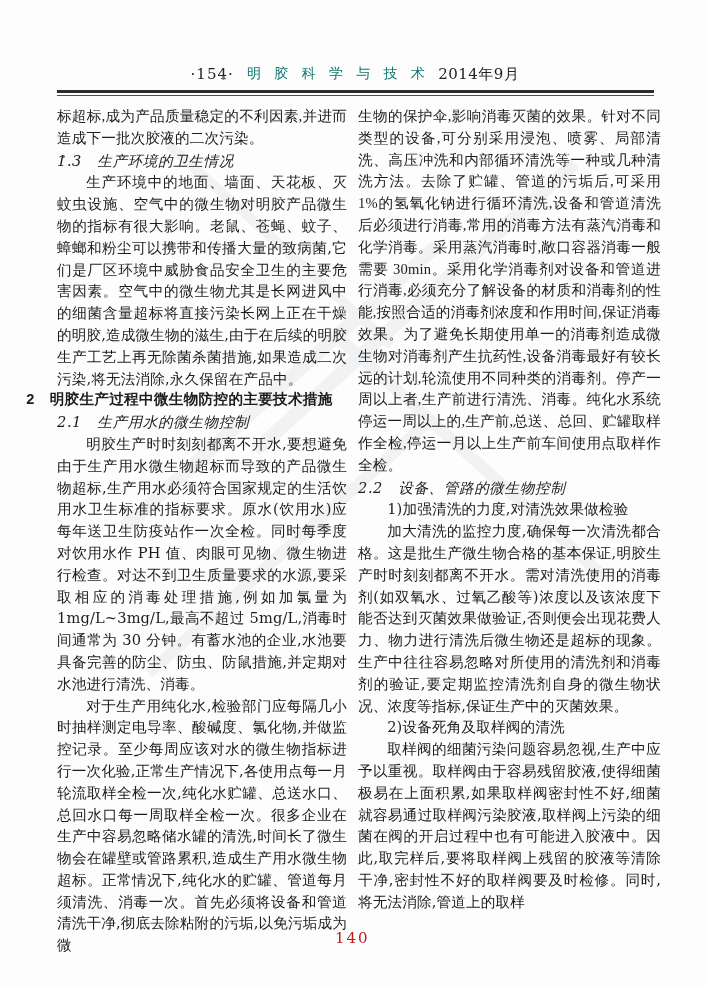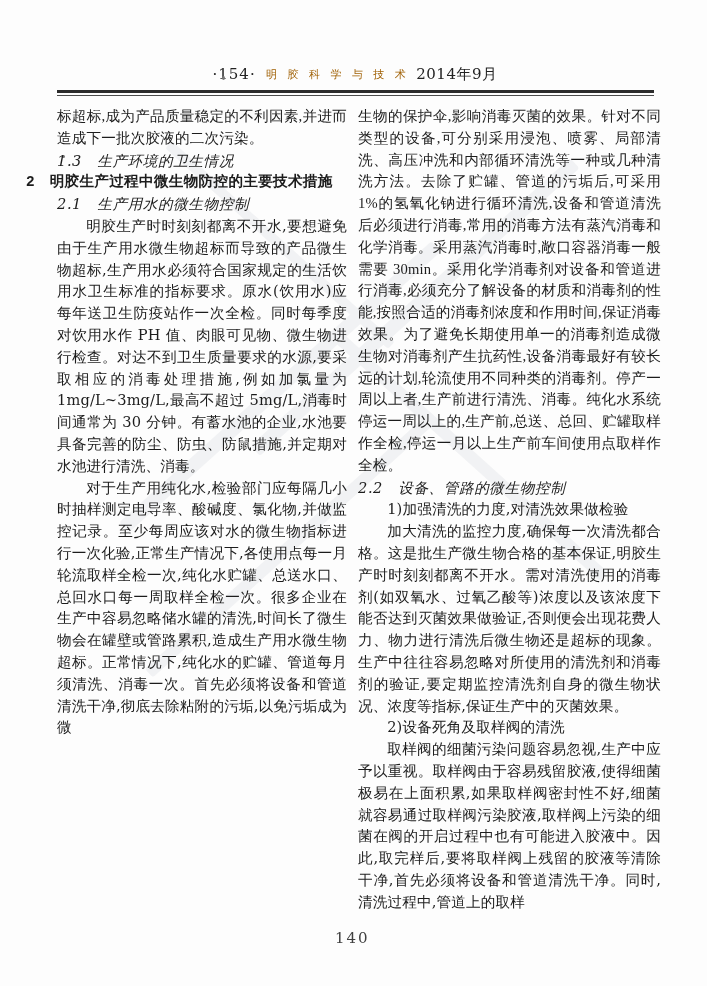--- a/index.html
+++ b/index.html
@@ -12,21 +12,21 @@
   .page{position:absolute;inset:0;}
   
   .header{
     position:absolute;left:57px;top:62px;width:596px;height:24px;
     display:flex;align-items:center;justify-content:center;
     font-size:15px;color:#222;
   }
   .header .page-label{letter-spacing:1px;}
   .header .jtitle{
     letter-spacing:0.95em;text-indent:0.95em;
-    font-size:11px;font-weight:500;color:#a16207;
+    font-size:14px;font-weight:500;color:#0f766e;
   }
   .header .idate{letter-spacing:0.5px;}
   .rule{position:absolute;left:57px;width:597px;background:#2c2c2c;}
   .rule-thick{top:90px;height:3px;}
   .rule-thin{top:95px;height:1.4px;background:#4d4d4d;}
   
   .watermark{
     position:absolute;left:40px;top:120px;width:620px;height:640px;
     pointer-events:none;opacity:0.055;
   }
@@ -54,21 +54,21 @@
   }
   .h-bold{
     font-family:"Liberation Sans", sans-serif;
     font-weight:700;font-size:15.2px;
     padding-left:2.1em;text-indent:-2.1em;
     letter-spacing:0.3px;
   }
   
   .footer{
     position:absolute;left:335px;top:929px;
-    font-size:15px;letter-spacing:2px;color:#404040;
+    font-size:15px;letter-spacing:2px;color:#b91c1c;
   }
   
   .speck{position:absolute;background:#777;border-radius:50%;}
   .sp1{left:222px;top:76px;width:3px;height:4px;}
   .sp2{left:62px;top:155px;width:3px;height:3px;}
 </style>
 </head>
 <body>
 
 <div class="page">
@@ -88,30 +88,31 @@
     <div class="wm-bar wm4"></div>
     <div class="wm-bar wm5"></div>
   </div>
 
   <div class="speck sp1"></div>
   <div class="speck sp2"></div>
 
   <div class="col col-left">
     <p class="cont">标超标,成为产品质量稳定的不利因素,并进而造成下一批次胶液的二次污染。</p>
     <h3 class="h-kai">1.3　生产环境的卫生情况</h3>
+    <p class="para">生产环境中的地面、墙面、天花板、灭蚊虫设施、空气中的微生物对明胶产品微生物的指标有很大影响。老鼠、苍蝇、蚊子、蟑螂和粉尘可以携带和传播大量的致病菌,它们是厂区环境中威胁食品安全卫生的主要危害因素。空气中的微生物尤其是长网进风中的细菌含量超标将直接污染长网上正在干燥的明胶,造成微生物的滋生,由于在后续的明胶生产工艺上再无除菌杀菌措施,如果造成二次污染,将无法消除,永久保留在产品中。</p>
     <h2 class="h-bold">2　明胶生产过程中微生物防控的主要技术措施</h2>
     <h3 class="h-kai">2.1　生产用水的微生物控制</h3>
     <p class="para">明胶生产时时刻刻都离不开水,要想避免由于生产用水微生物超标而导致的产品微生物超标,生产用水必须符合国家规定的生活饮用水卫生标准的指标要求。原水(饮用水)应每年送卫生防疫站作一次全检。同时每季度对饮用水作 PH 值、肉眼可见物、微生物进行检查。对达不到卫生质量要求的水源,要采取相应的消毒处理措施,例如加氯量为 1mg/L~3mg/L,最高不超过 5mg/L,消毒时间通常为 30 分钟。有蓄水池的企业,水池要具备完善的防尘、防虫、防鼠措施,并定期对水池进行清洗、消毒。</p>
     <p class="para">对于生产用纯化水,检验部门应每隔几小时抽样测定电导率、酸碱度、氯化物,并做监控记录。至少每周应该对水的微生物指标进行一次化验,正常生产情况下,各使用点每一月轮流取样全检一次,纯化水贮罐、总送水口、总回水口每一周取样全检一次。很多企业在生产中容易忽略储水罐的清洗,时间长了微生物会在罐壁或管路累积,造成生产用水微生物超标。正常情况下,纯化水的贮罐、管道每月须清洗、消毒一次。首先必须将设备和管道清洗干净,彻底去除粘附的污垢,以免污垢成为微</p>
   </div>
 
   <div class="col col-right">
     <p class="cont">生物的保护伞,影响消毒灭菌的效果。针对不同类型的设备,可分别采用浸泡、喷雾、局部清洗、高压冲洗和内部循环清洗等一种或几种清洗方法。去除了贮罐、管道的污垢后,可采用1%的氢氧化钠进行循环清洗,设备和管道清洗后必须进行消毒,常用的消毒方法有蒸汽消毒和化学消毒。采用蒸汽消毒时,敞口容器消毒一般需要 30min。采用化学消毒剂对设备和管道进行消毒,必须充分了解设备的材质和消毒剂的性能,按照合适的消毒剂浓度和作用时间,保证消毒效果。为了避免长期使用单一的消毒剂造成微生物对消毒剂产生抗药性,设备消毒最好有较长远的计划,轮流使用不同种类的消毒剂。停产一周以上者,生产前进行清洗、消毒。纯化水系统停运一周以上的,生产前,总送、总回、贮罐取样作全检,停运一月以上生产前车间使用点取样作全检。</p>
     <h3 class="h-kai">2.2　设备、管路的微生物控制</h3>
     <p class="para">1)加强清洗的力度,对清洗效果做检验</p>
     <p class="para">加大清洗的监控力度,确保每一次清洗都合格。这是批生产微生物合格的基本保证,明胶生产时时刻刻都离不开水。需对清洗使用的消毒剂(如双氧水、过氧乙酸等)浓度以及该浓度下能否达到灭菌效果做验证,否则便会出现花费人力、物力进行清洗后微生物还是超标的现象。生产中往往容易忽略对所使用的清洗剂和消毒剂的验证,要定期监控清洗剂自身的微生物状况、浓度等指标,保证生产中的灭菌效果。</p>
     <p class="para">2)设备死角及取样阀的清洗</p>
-    <p class="para">取样阀的细菌污染问题容易忽视,生产中应予以重视。取样阀由于容易残留胶液,使得细菌极易在上面积累,如果取样阀密封性不好,细菌就容易通过取样阀污染胶液,取样阀上污染的细菌在阀的开启过程中也有可能进入胶液中。因此,取完样后,要将取样阀上残留的胶液等清除干净,首先必须将设备和管道清洗干净。同时,清洗过程中,管道上的取样</p>
+    <p class="para">取样阀的细菌污染问题容易忽视,生产中应予以重视。取样阀由于容易残留胶液,使得细菌极易在上面积累,如果取样阀密封性不好,细菌就容易通过取样阀污染胶液,取样阀上污染的细菌在阀的开启过程中也有可能进入胶液中。因此,取完样后,要将取样阀上残留的胶液等清除干净,密封性不好的取样阀要及时检修。同时,将无法消除,管道上的取样</p>
   </div>
 
   <div class="footer">140</div>
 
 </div>
 
 </body></html>

